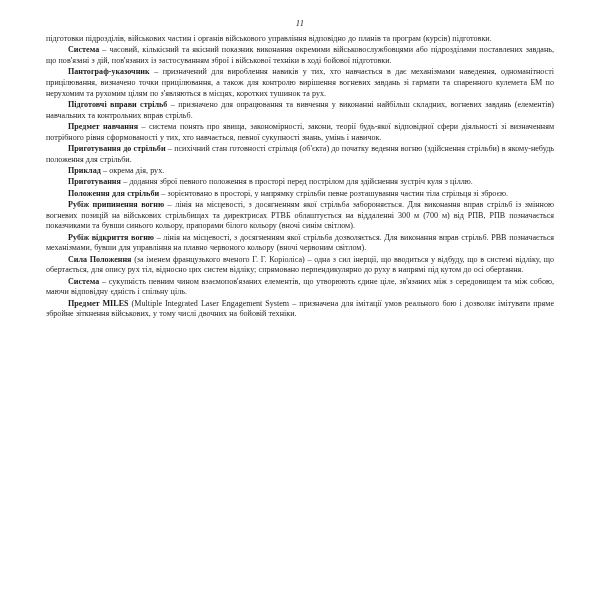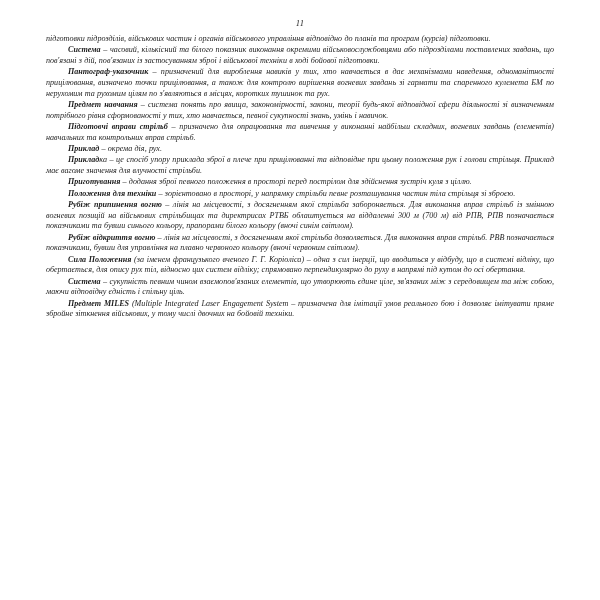--- a/index.html
+++ b/index.html
@@ -34,43 +34,42 @@
     font-size: 8.1px;
     line-height: 1.33;
     text-align: justify;
     color: #1d1d1d;
   }
   .para {
     margin: 0 0 0.5px 0;
     text-indent: 22px;
     text-align: justify;
     word-spacing: 0.2px;
-    font-style: italic;
   }
   .para.noindent {
     text-indent: 0;
   }
   .term {
     font-weight: bold;
   }
 </style>
 </head>
 <body>
 
 <div class="page">
   <div class="page-number">11</div>
   <div class="body-text">
     <p class="para noindent"><span>підготовки підрозділів, військових частин і органів військового управління відповідно до планів та програм (курсів) підготовки.</span></p>
-    <p class="para"><span class="term">Система</span><span> – часовий, кількісний та білого показник виконання окремими військовослужбовцями або підрозділами поставлених завдань, що пов'язані з дій, пов'язаних із застосуванням зброї і військової техніки в ході бойової підготовки.</span></p>
+    <p class="para"><span class="term">Система</span><span> – часовий, кількісний та якісний показник виконання окремими військовослужбовцями або підрозділами поставлених завдань, що пов'язані з дій, пов'язаних із застосуванням зброї і військової техніки в ході бойової підготовки.</span></p>
     <p class="para"><span class="term">Пантограф-указочник</span><span> – призначений для вироблення навиків у тих, хто навчається в дає механізмами наведення, одноманітності прицілювання, визначено точки прицілювання, а також для контролю вирішення вогневих завдань зі гармати та спаренного кулемета БМ по нерухомим та рухомим цілям по з'являються в місцях, коротких тушинок та рух.</span></p>
+    <p class="para"><span class="term">Підготовчі вправи стрільб</span><span> – призначено для опрацювання та вивчення у виконанні найбільш складних, вогневих завдань (елементів) навчальних та контрольних вправ стрільб.</span></p>
     <p class="para"><span class="term">Предмет навчання</span><span> – система понять про явища, закономірності, закони, теорії будь-якої відповідної сфери діяльності зі визначенням потрібного рівня сформованості у тих, хто навчається, певної сукупності знань, умінь і навичок.</span></p>
-    <p class="para"><span class="term">Підготовчі вправи стрільб</span><span> – призначено для опрацювання та вивчення у виконанні найбільш складних, вогневих завдань (елементів) навчальних та контрольних вправ стрільб.</span></p>
+    <p class="para"><span class="term">Приготування до стрільби</span><span> – психічний стан готовності стрільця (об'єкта) до початку ведення вогню (здійснення стрільби) в якому-небудь положення для стрільби.</span></p>
     <p class="para"><span class="term">Приклад</span><span> – окрема дія, рух.</span></p>
-    <p class="para"><span class="term">Приклад</span><span>ка – це спосіб упору приклада зброї в плече при прицілюванні та відповідне при цьому положення рук і голови стрільця. Приклад має вагоме значення для влучності стрільби.</span></p>
     <p class="para"><span class="term">Приготування</span><span> – додання зброї певного положення в просторі перед пострілом для здійснення зустріч куля з ціллю.</span></p>
-    <p class="para"><span class="term">Положення для техніки</span><span> – зорієнтовано в просторі, у напрямку стрільби певне розташування частин тіла стрільця зі зброєю.</span></p>
+    <p class="para"><span class="term">Положення для стрільби</span><span> – зорієнтовано в просторі, у напрямку стрільби певне розташування частин тіла стрільця зі зброєю.</span></p>
     <p class="para"><span class="term">Рубіж припинення вогню</span><span> – лінія на місцевості, з досягненням якої стрільба забороняється. Для виконання вправ стрільб із змінною вогневих позицій на військових стрільбищах та директрисах РТВБ облаштується на віддаленні 300 м (700 м) від РПВ, РПВ позначається показчиками та бувши синього кольору, прапорами білого кольору (вночі синім світлом).</span></p>
-    <p class="para"><span class="term">Рубіж відкриття вогню</span><span> – лінія на місцевості, з досягненням якої стрільба дозволяється. Для виконання вправ стрільб. РВВ позначається показчиками, бувши для управління на плавно червоного кольору (вночі червоним світлом).</span></p>
+    <p class="para"><span class="term">Рубіж відкриття вогню</span><span> – лінія на місцевості, з досягненням якої стрільба дозволяється. Для виконання вправ стрільб. РВВ позначається механізмами, бувши для управління на плавно червоного кольору (вночі червоним світлом).</span></p>
     <p class="para"><span class="term">Сила Положення</span><span> (за іменем французького вченого Г. Г. Коріоліса) – одна з сил інерції, що вводиться у відбуду, що в системі відліку, що обертається, для опису рух тіл, відносно цих систем відліку; спрямовано перпендикулярно до руху в напрямі під кутом до осі обертання.</span></p>
     <p class="para"><span class="term">Система</span><span> – сукупність певним чином взаємопов'язаних елементів, що утворюють єдине ціле, зв'язаних між з середовищем та між собою, маючи відповідну єдність і спільну ціль.</span></p>
     <p class="para"><span class="term">Предмет  MILES</span><span>  (Multiple  Integrated  Laser  Engagement  System  –  призначена для імітації умов реального бою і дозволяє імітувати пряме збройне зіткнення військових, у тому числі двочних на бойовій техніки.</span></p>
   </div>
 </div>
 
 </body></html>

